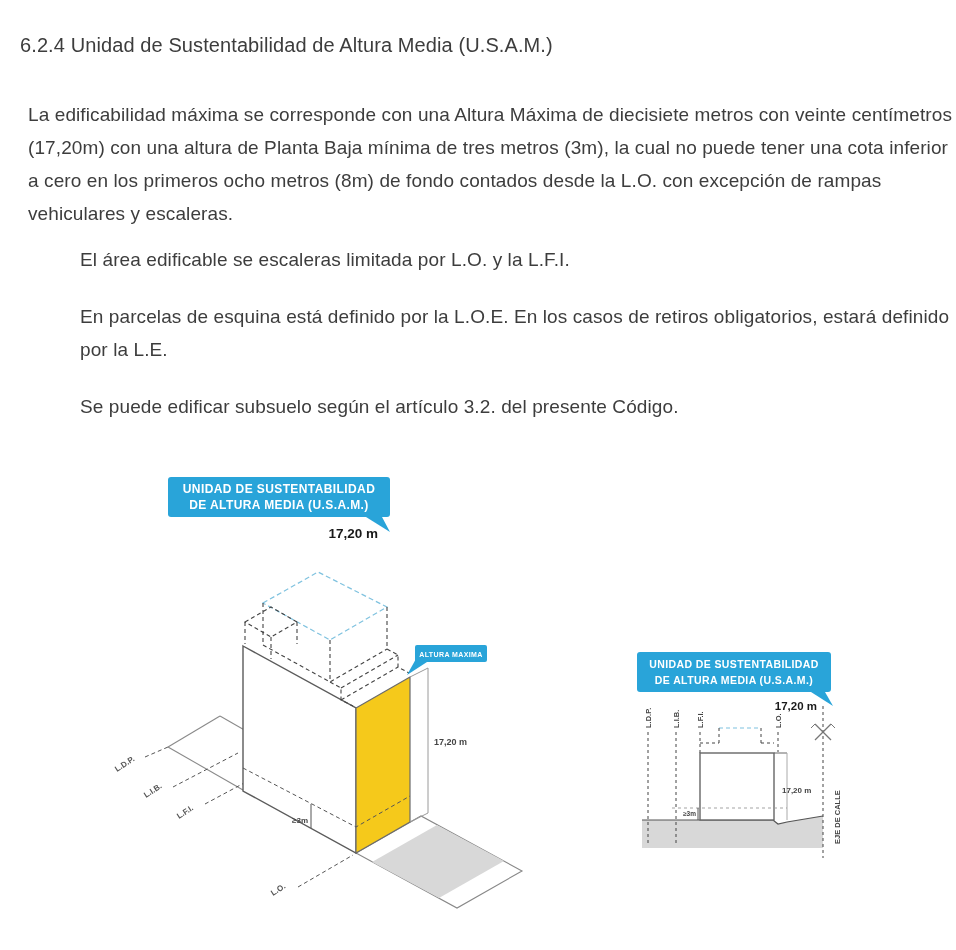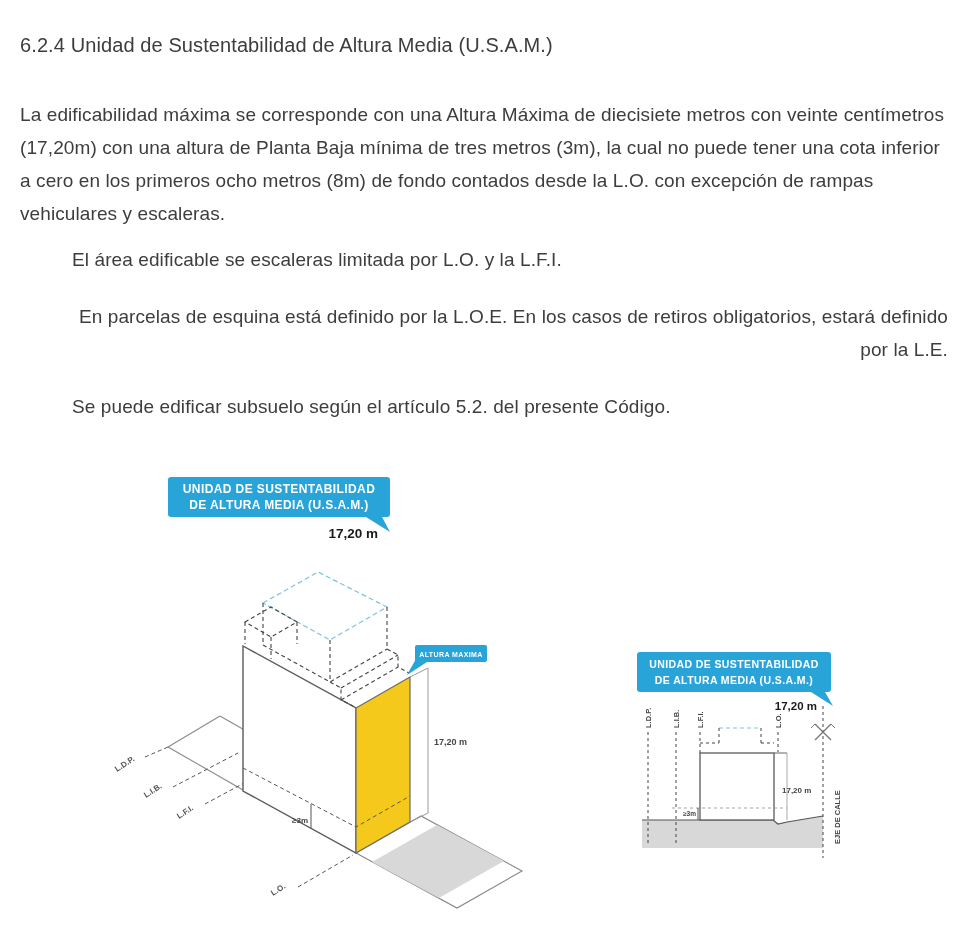--- a/index.html
+++ b/index.html
@@ -1,42 +1,42 @@
 <!DOCTYPE html>
 <html><head>
 <meta charset="utf-8">
 <style>
   html,body{margin:0;padding:0;background:#ffffff;}
   body{width:956px;height:950px;position:relative;overflow:hidden;
        font-family:"Liberation Sans",sans-serif;color:#3d3d3d;}
   .abs{position:absolute;}
   #heading{left:20px;top:34px;font-size:20px;letter-spacing:0.1px;}
-  .para{font-size:19px;line-height:33px;letter-spacing:0.1px;}
+  .para{font-size:19px;line-height:33px;letter-spacing:0.1px;margin-left:8px;}
   #p-intro{left:20px;top:98px;width:926px;}
   .indent{left:72px;width:876px;}
   #p-ind-0{top:243px;}
-  #p-ind-1{top:300px;text-align:right;}
+  #p-ind-1{top:300px;}
   #p-ind-2{top:390px;}
   svg{position:absolute;overflow:visible;font-family:"Liberation Sans",sans-serif;}
   #axon-svg{left:105px;top:462px;}
   #section-svg{left:615px;top:640px;}
   .ttl{fill:#ffffff;font-weight:bold;text-anchor:middle;letter-spacing:0.4px;}
   .blk{fill:#29A4D9;}
   .dimtxt{fill:#444;font-weight:bold;}
   .lbl{fill:#555;font-weight:bold;font-size:8px;}
   .lbl2{fill:#444;font-weight:bold;font-size:7.5px;}
 </style>
 </head>
 <body>
 
 <div id="heading" class="abs">6.2.4 Unidad de Sustentabilidad de Altura Media (U.S.A.M.)</div>
 <div id="p-intro" class="abs para">La edificabilidad máxima se corresponde con una Altura Máxima de diecisiete metros con veinte centímetros (17,20m) con una altura de Planta Baja mínima de tres metros (3m), la cual no puede tener una cota inferior a cero en los primeros ocho metros (8m) de fondo contados desde la L.O. con excepción de rampas vehiculares y escaleras.</div>
 <div id="p-ind-0" class="abs para indent">El área edificable se escaleras limitada por L.O. y la L.F.I.</div>
 <div id="p-ind-1" class="abs para indent">En parcelas de esquina está definido por la L.O.E. En los casos de retiros obligatorios, estará definido por la L.E.</div>
-<div id="p-ind-2" class="abs para indent">Se puede edificar subsuelo según el artículo 5.2. del presente Código.</div>
+<div id="p-ind-2" class="abs para indent">Se puede edificar subsuelo según el artículo 3.2. del presente Código.</div>
 
 <svg id="axon-svg" width="420" height="478" viewBox="0 0 420 478">
 
   <g>
     <rect class="blk" x="63" y="15" width="222" height="40" rx="3"></rect>
     <polygon class="blk" points="261,55 277,55 285,70"></polygon>
     <text class="ttl" x="174" y="31" font-size="12">UNIDAD DE SUSTENTABILIDAD</text>
     <text class="ttl" x="174" y="47" font-size="12">DE ALTURA MEDIA (U.S.A.M.)</text>
     <text x="273" y="76" font-size="13.5" font-weight="bold" fill="#1a1a1a" text-anchor="end">17,20 m</text>
   </g>

